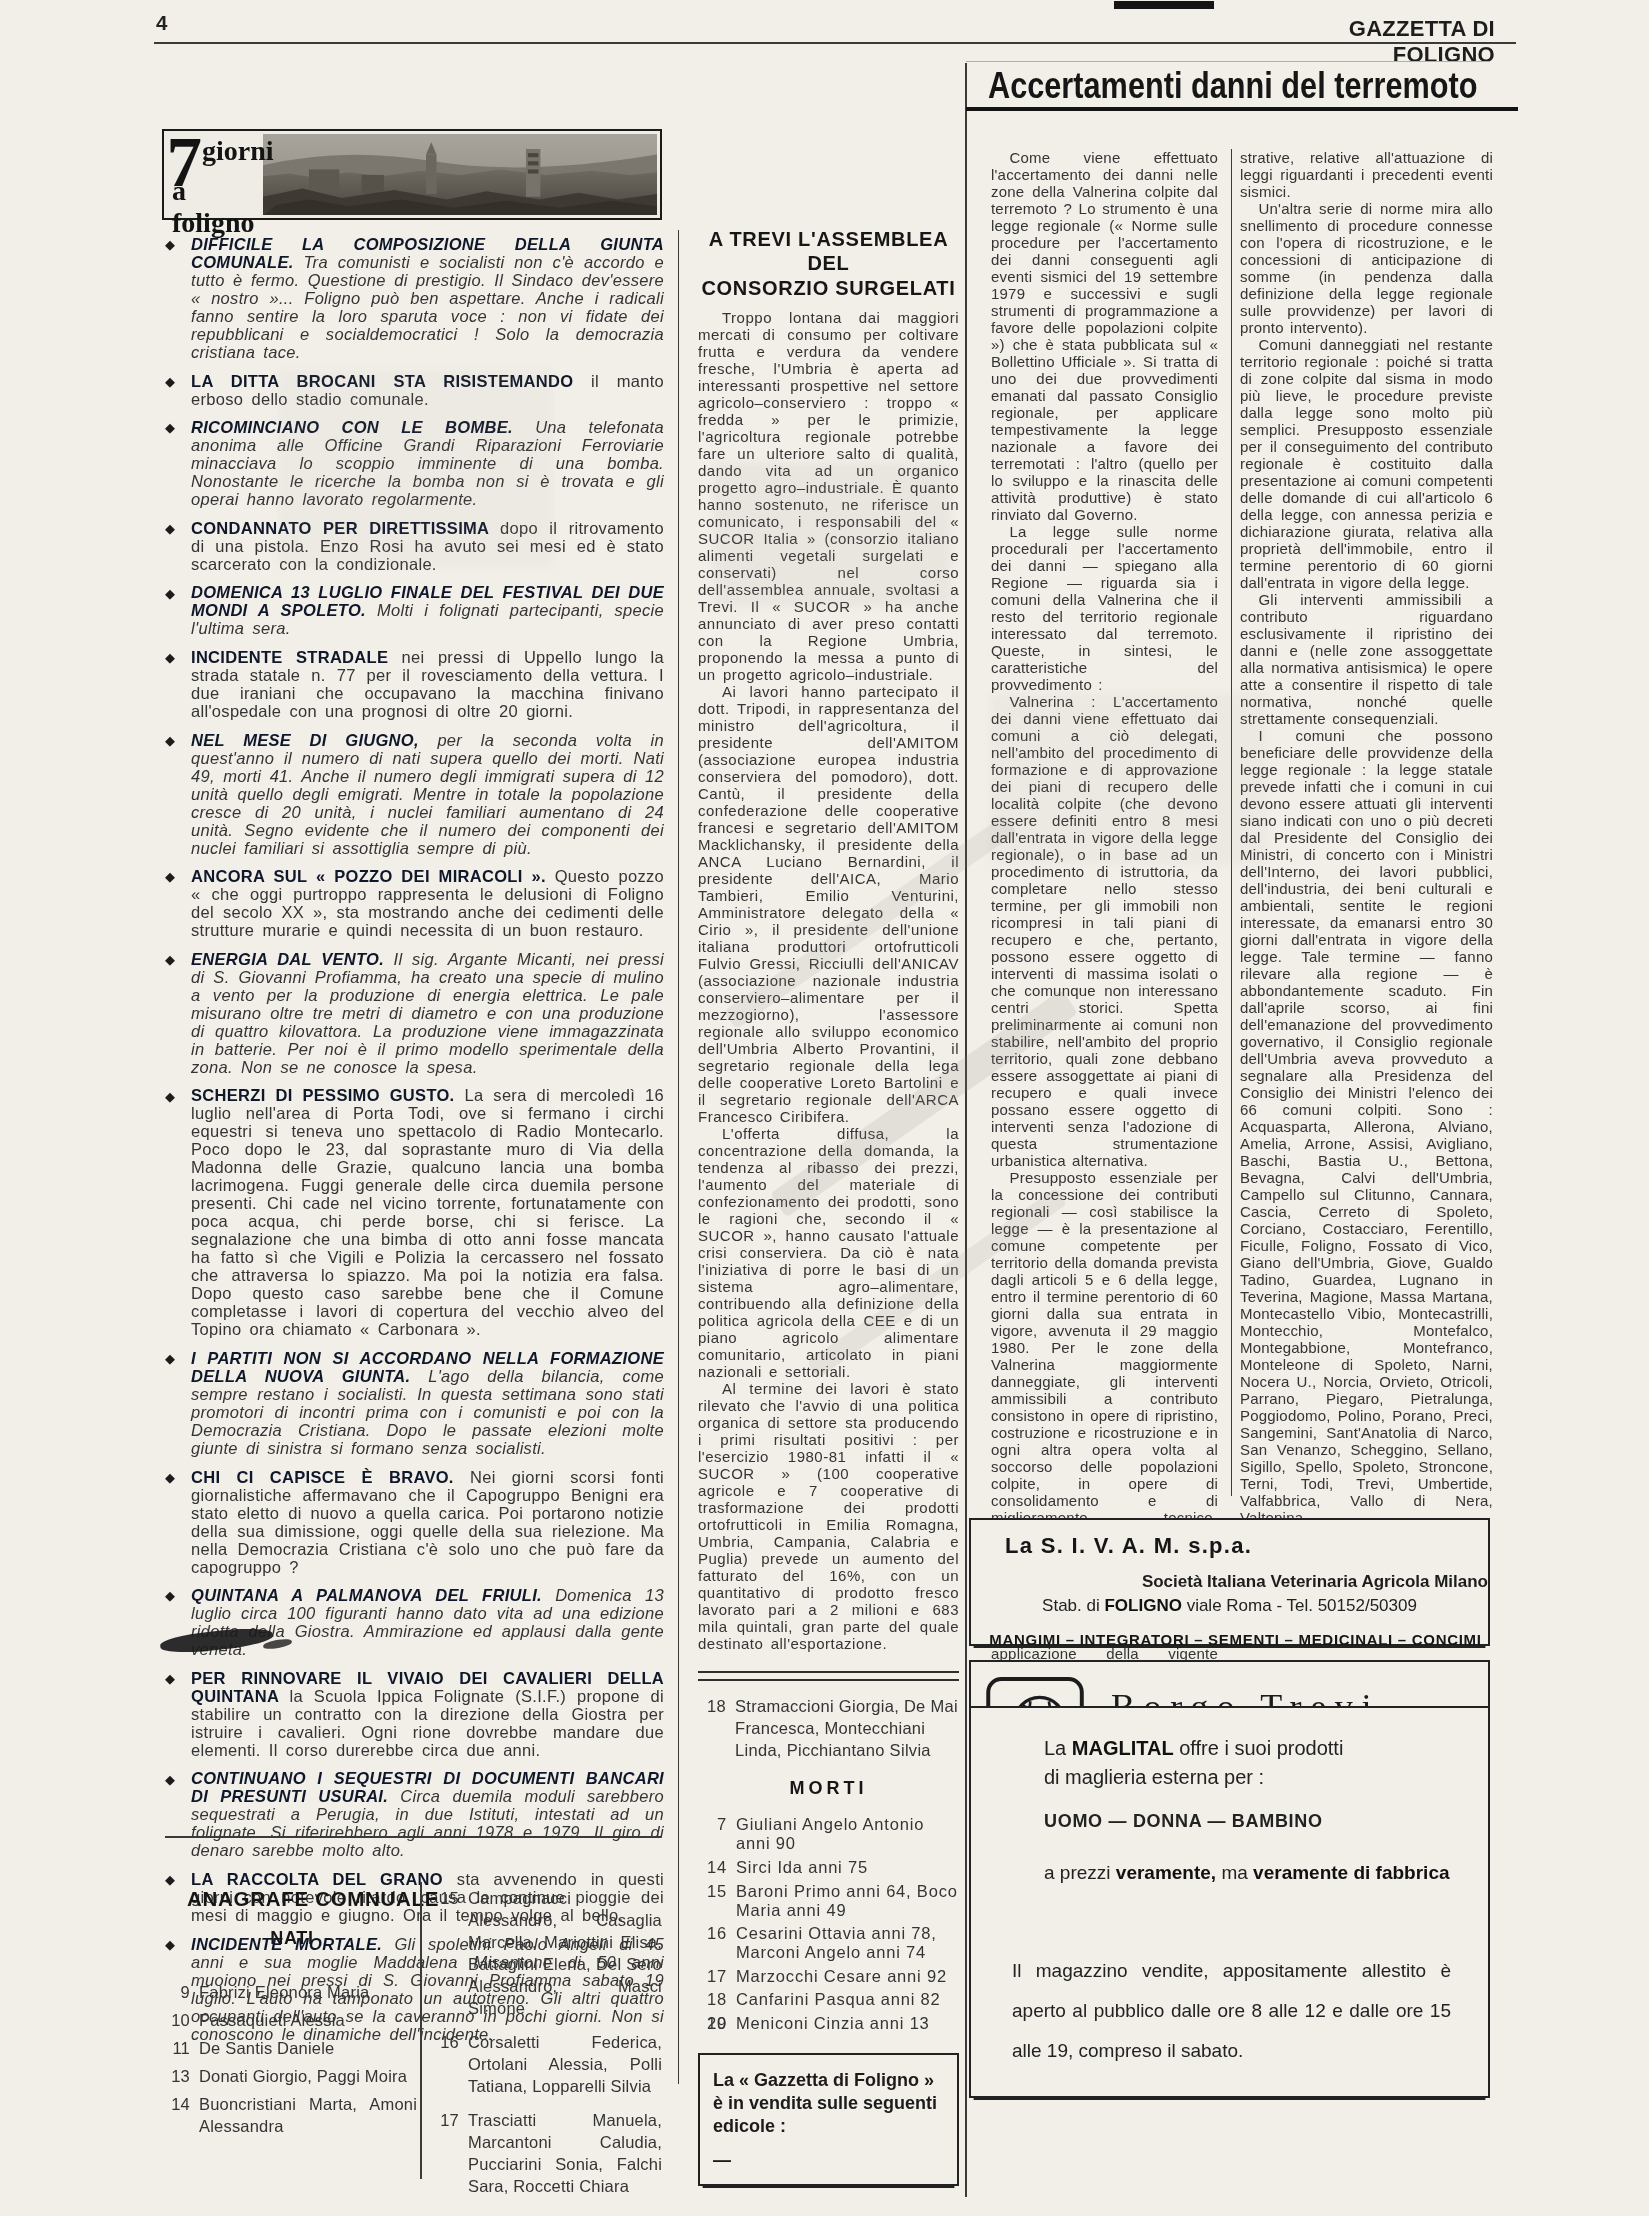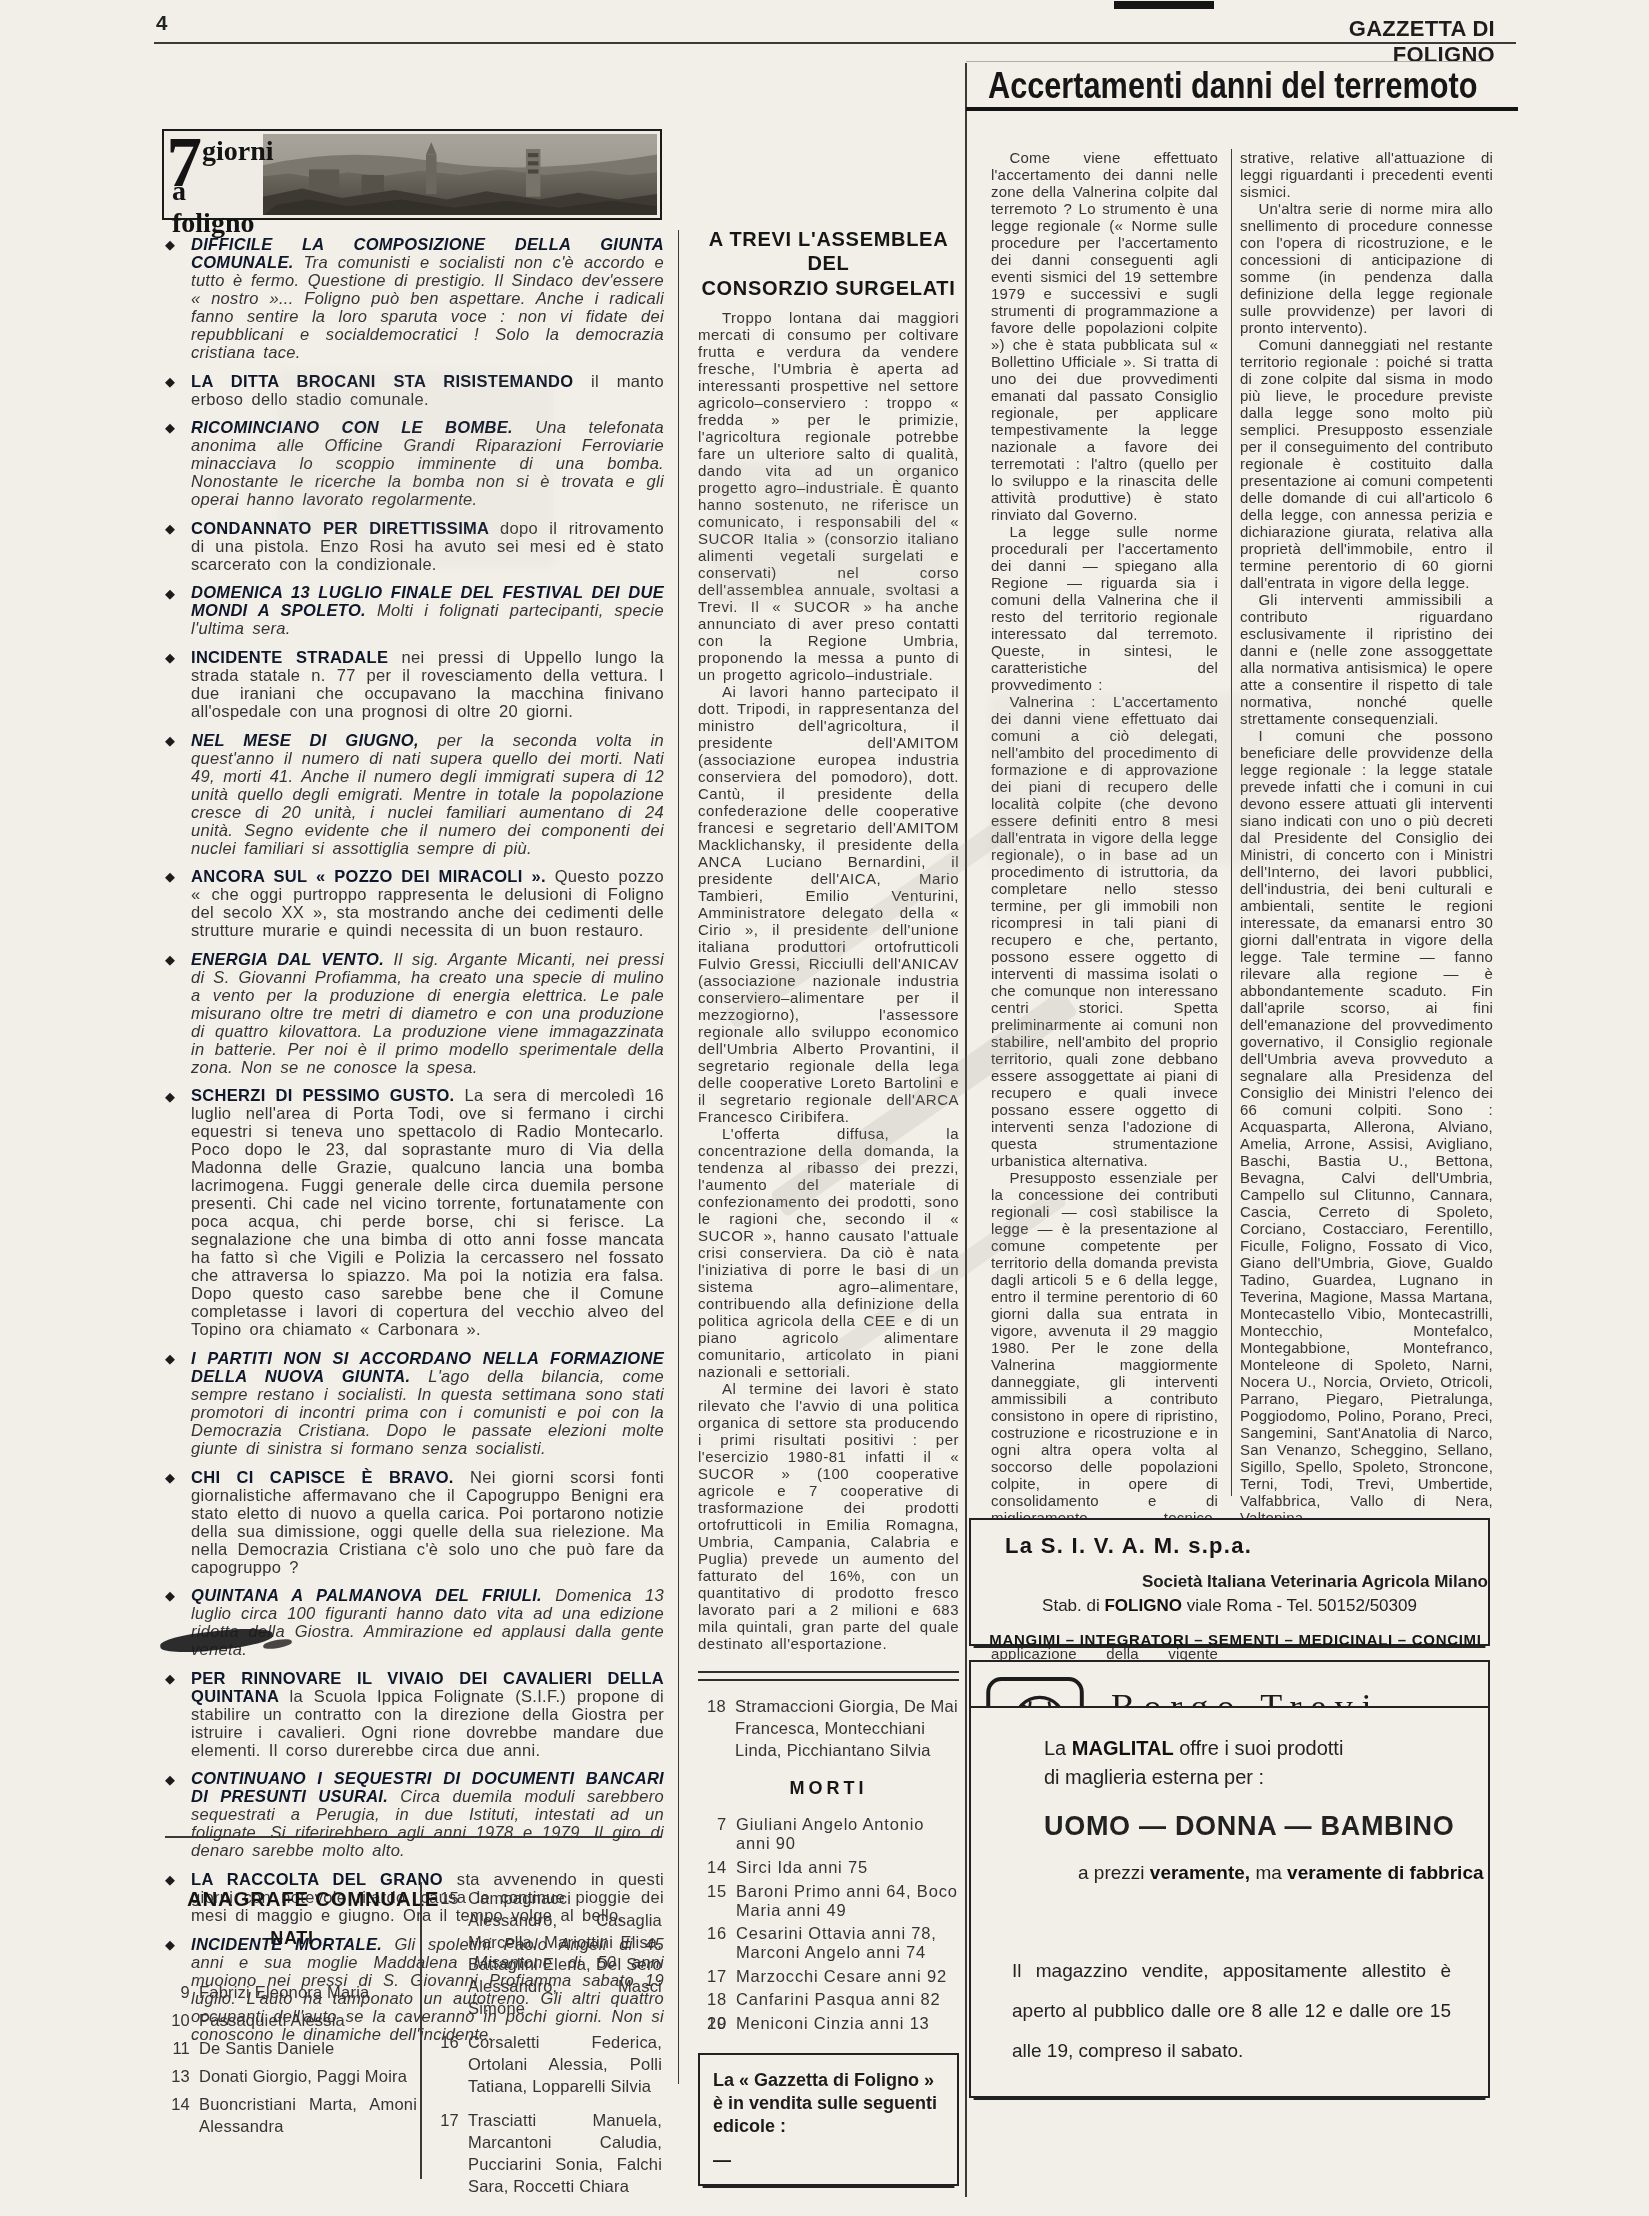--- a/index.html
+++ b/index.html
@@ -65,21 +65,21 @@
   #sivam-l3{margin-top:4px;text-align:center;font-size:17px;color:#222;}
   #sivam-l4{margin-top:14.5px;text-align:center;font-size:15px;font-weight:bold;letter-spacing:0.7px;color:#161616;padding-left:12px;}
   #borgo-box{top:1660px;height:137px;}
   #maglital-logo{position:absolute;left:13px;top:13px;}
   #borgo-title{position:absolute;left:140px;top:24px;font-family:"Liberation Serif",serif;
                font-size:36px;letter-spacing:8.6px;color:#1b1b1b;}
   #borgo-sub1{position:absolute;left:183px;top:80px;font-size:19px;font-weight:bold;color:#161616;}
   #borgo-sub2{position:absolute;left:183px;top:111px;font-size:18px;font-weight:bold;color:#161616;}
   #mag-box{top:1706px;height:388px;box-shadow:0 6.6px 0 -4.6px #222;}
   .mag-line{position:absolute;left:73px;font-size:20px;color:#222;}
-  #mag-l3{font-weight:bold;letter-spacing:0.7px;font-size:27px;}
+  #mag-l3{font-weight:bold;letter-spacing:0.7px;font-size:18px;}
   #mag-para{position:absolute;left:41px;top:243px;width:439px;font-size:19px;line-height:40px;
             text-align:justify;color:#222;}
   .bseg{font-weight:bold;color:#111;}
   
   #an-heading{position:absolute;left:187px;top:1887px;font-size:20.5px;font-weight:bold;letter-spacing:0.7px;color:#161616;}
   #an-nati{position:absolute;left:165px;top:1928px;width:254px;text-align:center;
            font-size:18px;font-weight:bold;letter-spacing:0.7px;color:#161616;}
   .an-list{position:absolute;}
   #an-left{left:165px;top:1981px;width:252px;}
   #an-right{left:434px;top:1887px;width:228px;}
@@ -226,21 +226,21 @@
     </svg>
     <div id="borgo-title">Borgo Trevi</div>
     <div id="borgo-sub1">MAGLIFICIO MAGLITAL</div>
     <div id="borgo-sub2">Via Flaminia - Borgo Trevi</div>
   </div>
 
   <div id="mag-box" class="adbox">
     <div class="mag-line" style="top:29px;"><span>La </span><span class="bseg">MAGLITAL</span><span> offre i suoi prodotti</span></div>
     <div class="mag-line" style="top:58px;">di maglieria esterna per :</div>
     <div class="mag-line" id="mag-l3" style="top:103px;">UOMO — DONNA — BAMBINO</div>
-    <div class="mag-line" style="top:154px;font-size:19px;margin-left:34px;"><span>a prezzi </span><span class="bseg">veramente,</span><span> ma </span><span class="bseg">veramente di fabbrica</span></div>
+    <div class="mag-line" style="top:154px;font-size:19px;"><span>a prezzi </span><span class="bseg">veramente,</span><span> ma </span><span class="bseg">veramente di fabbrica</span></div>
     <div id="mag-para">Il magazzino vendite, appositamente allestito è aperto al pubblico dalle ore 8 alle 12 e dalle ore 15 alle 19, compreso il sabato.</div>
   </div>
 
   <div id="an-heading">ANAGRAFE COMNUALE</div>
   <div id="an-nati">NATI</div>
   <div class="vrule" style="left:420px;top:1882px;width:2px;height:297px;"></div>
   <div id="an-left" class="an-list">
       <div class="an-item"><span class="num">9</span><span>Fabrizi Eleonora Maria</span></div>
       <div class="an-item"><span class="num">10</span><span>Passaquieti Alessia</span></div>
       <div class="an-item"><span class="num">11</span><span>De Santis Daniele</span></div>

